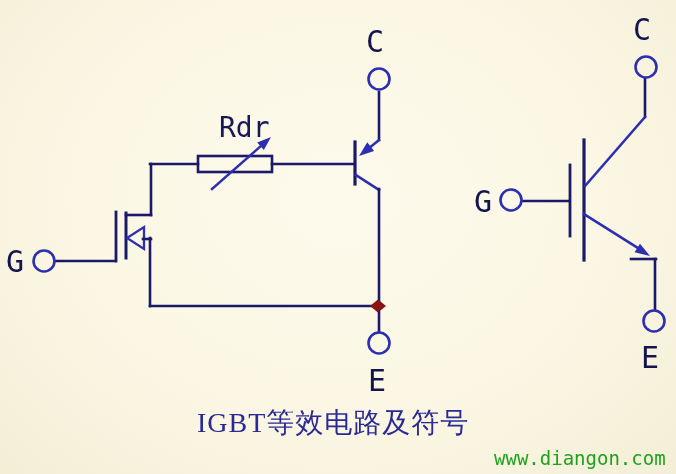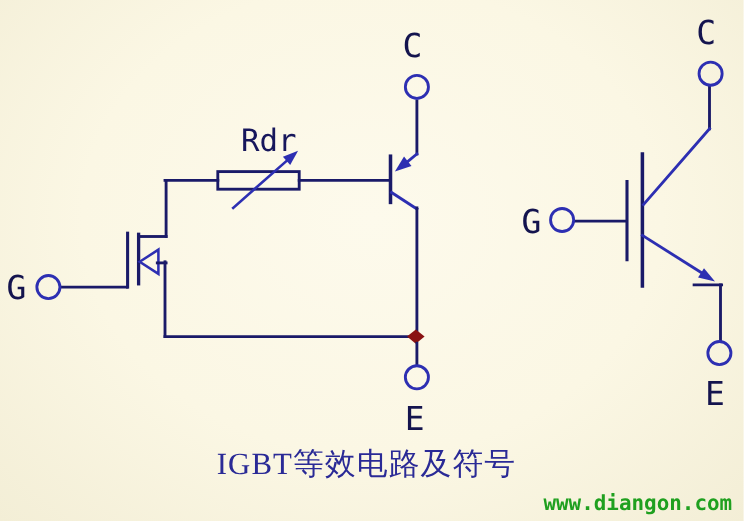--- a/index.html
+++ b/index.html
@@ -30,21 +30,21 @@
     line-height:1.2;
     letter-spacing:1px;
     color:#2a2a96;
     white-space:nowrap;
   }
   .watermark{
     position:absolute;
     left:494px;top:447px;
     font-family:"DejaVu Sans Mono", monospace;
     font-size:19px;
-    font-weight:bold;
+    font-weight:normal;
     letter-spacing:0px;
     color:#1fa01f;
     white-space:nowrap;
   }
 </style>
 </head>
 <body>
 
 <div class="stage">
 

